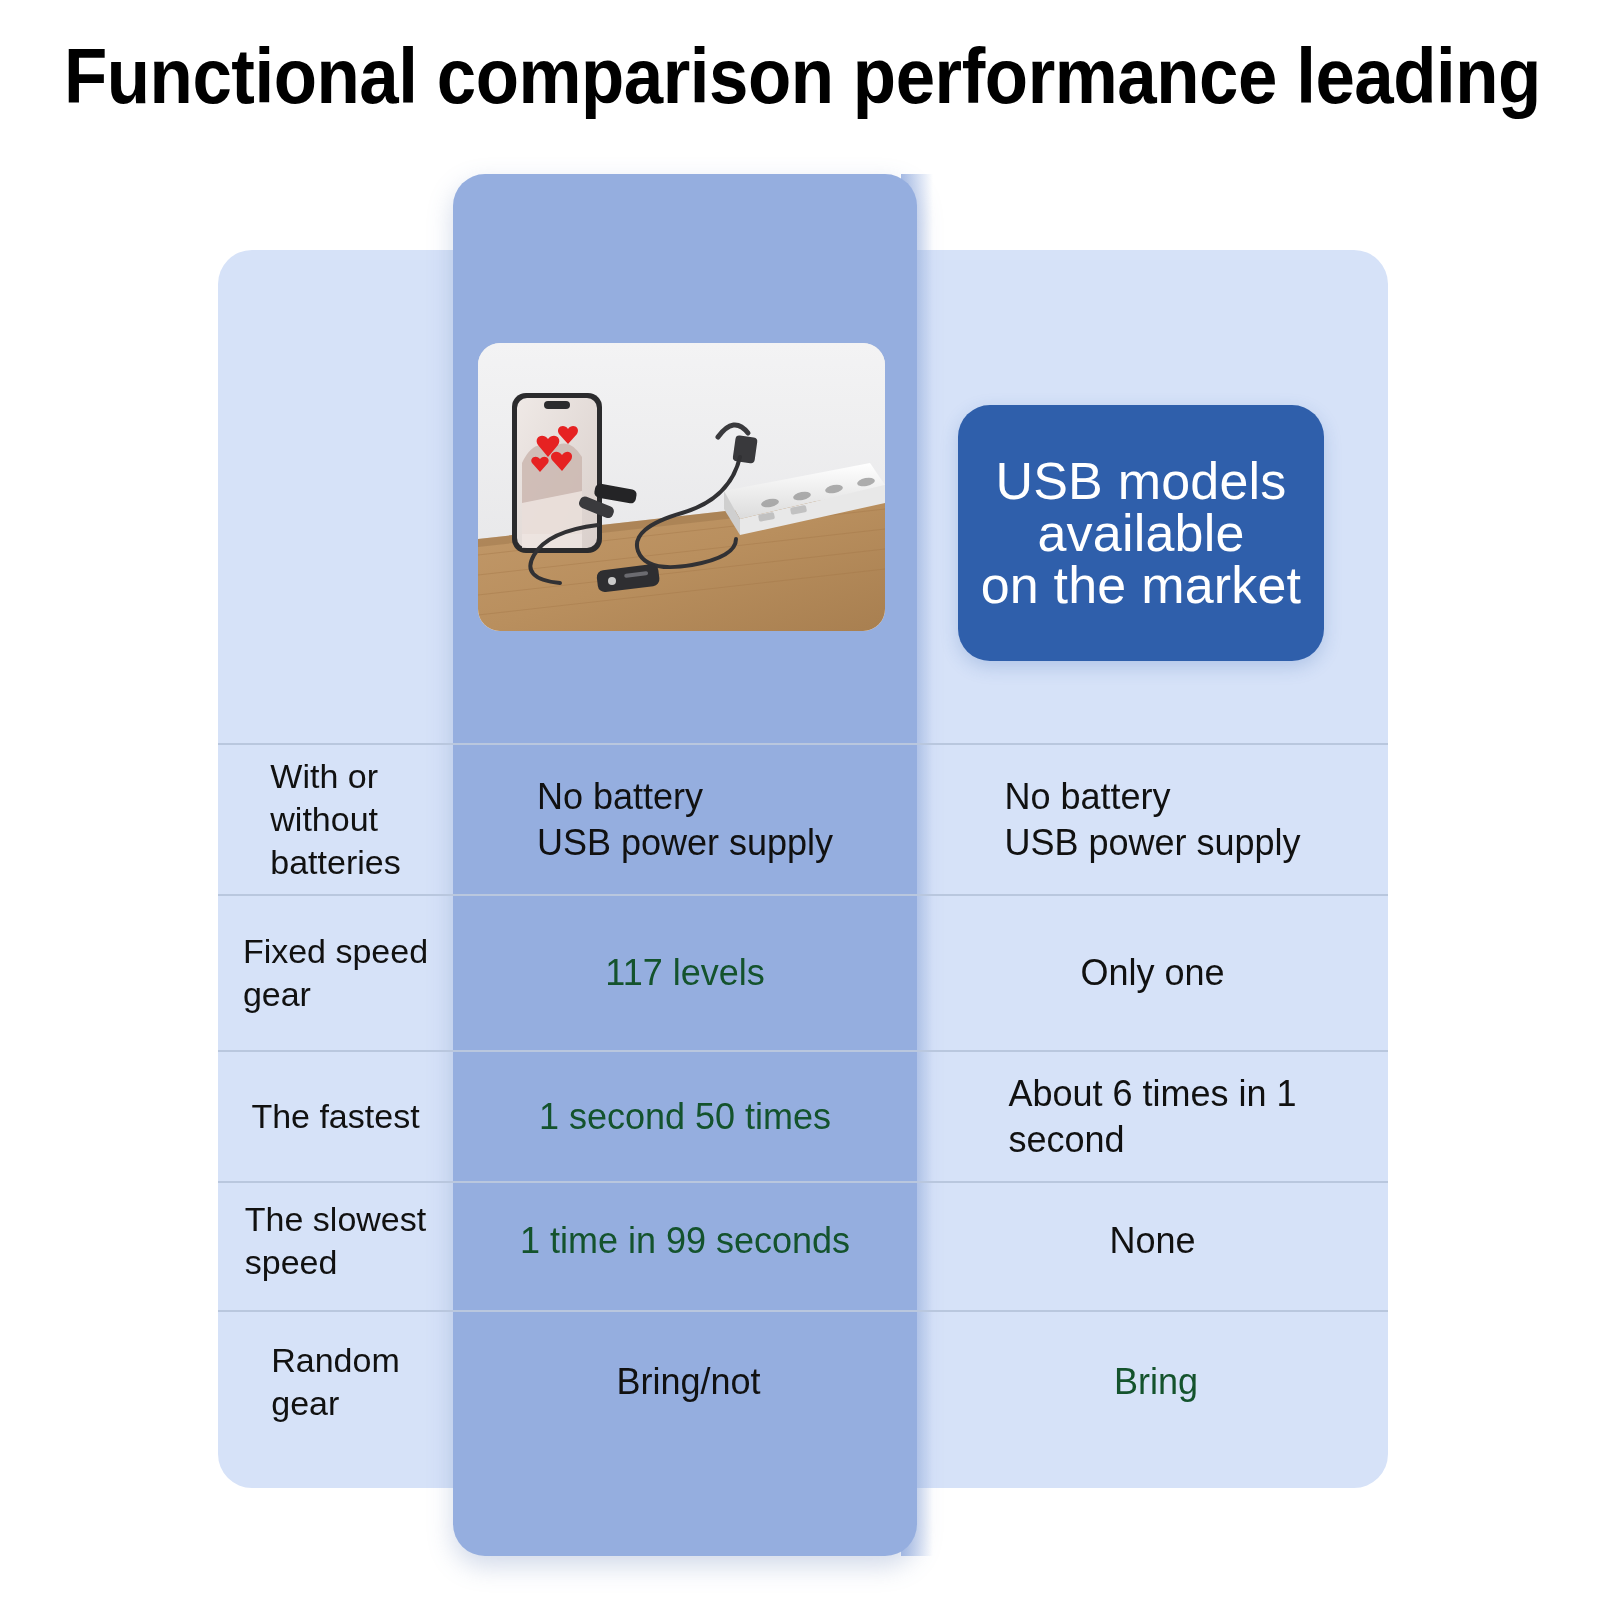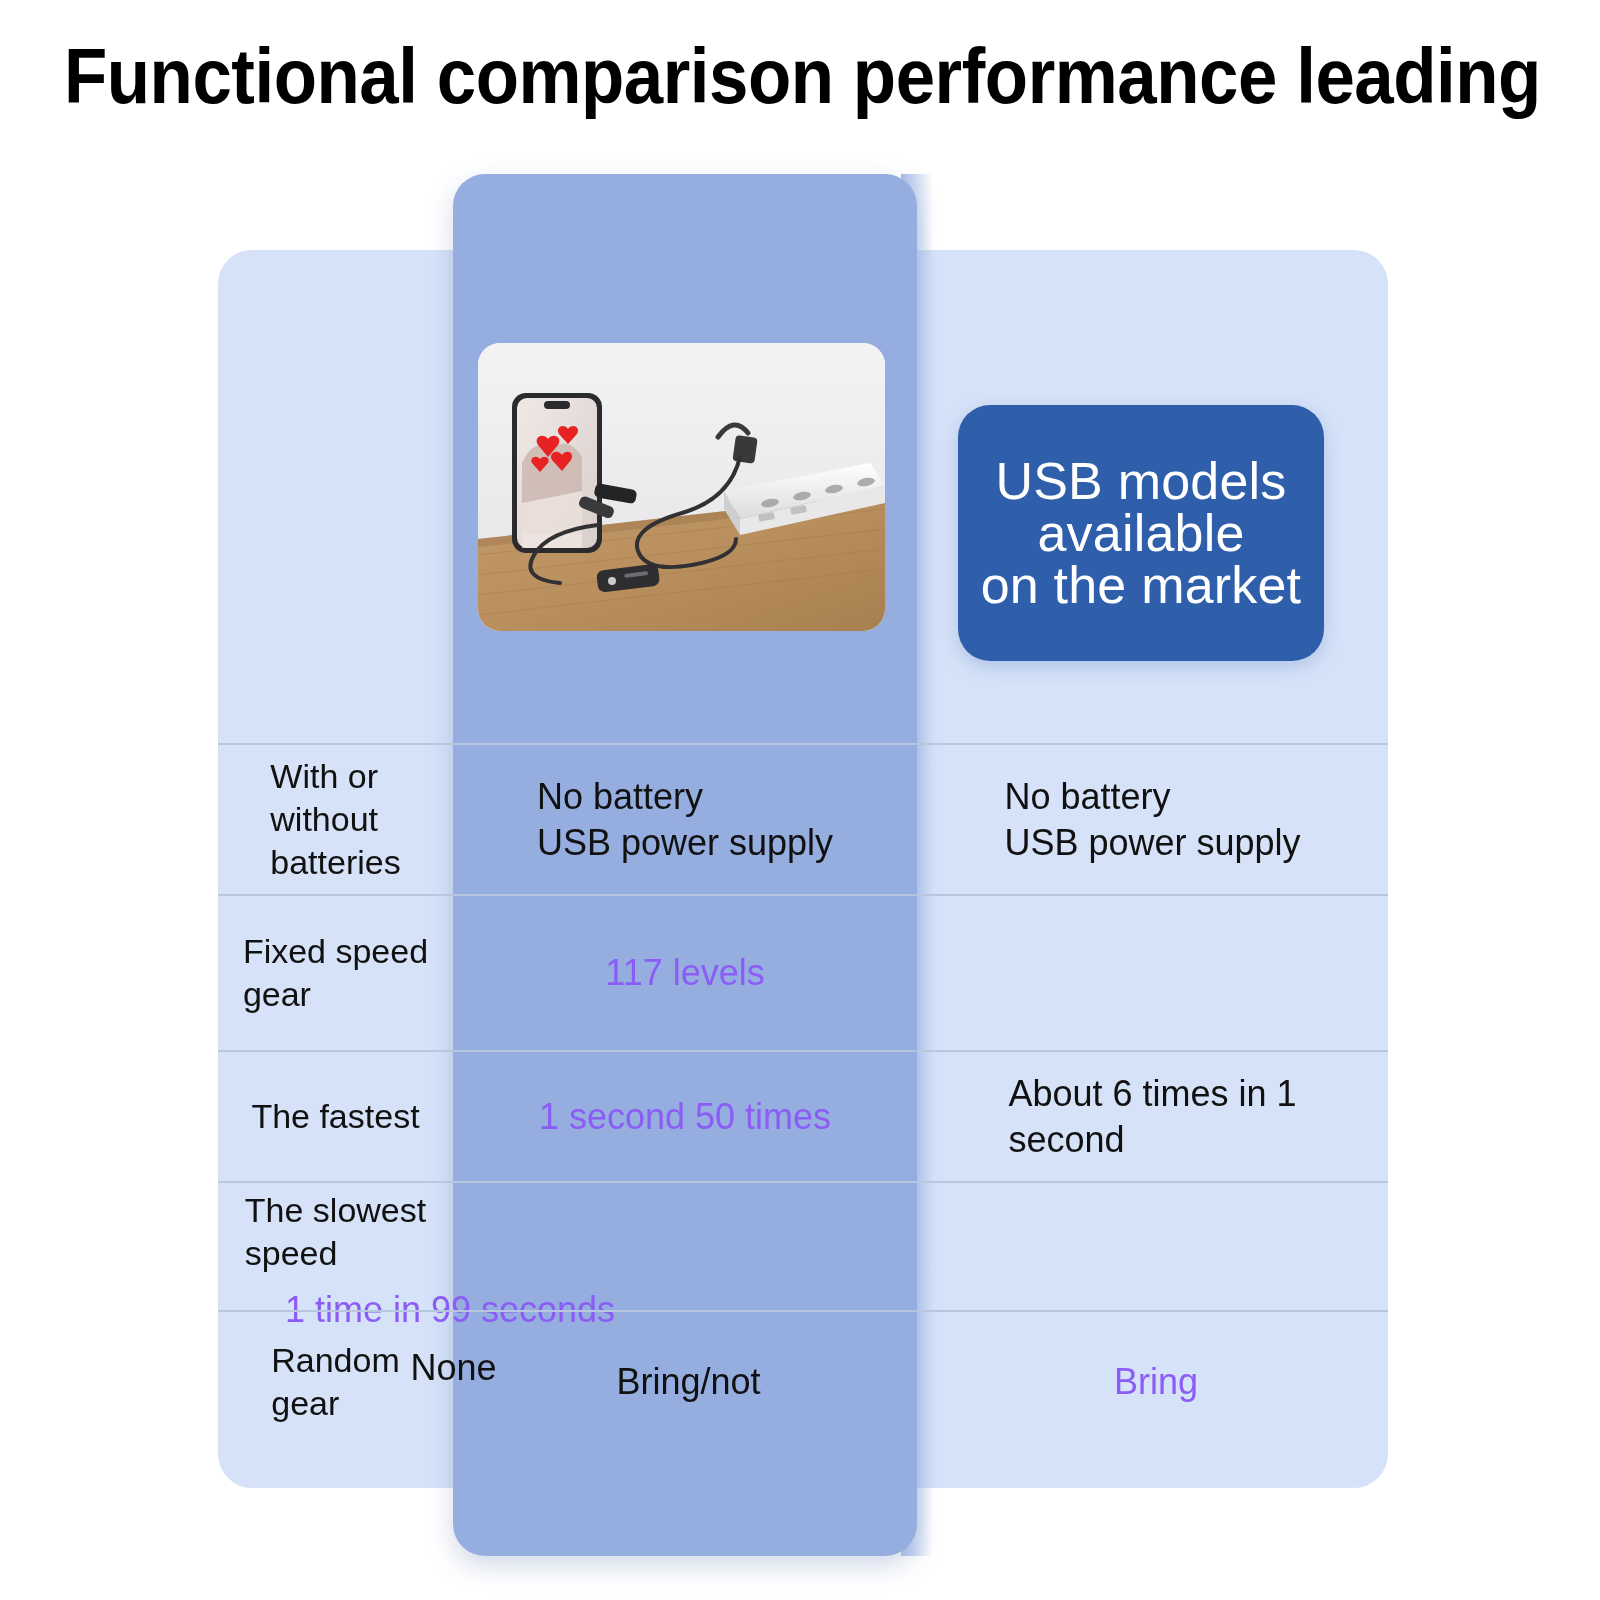--- a/index.html
+++ b/index.html
@@ -144,26 +144,26 @@
   .c-ours {
     width: 464px;
     font-size: 36px;
     line-height: 46px;
   }
   .c-theirs {
     width: 471px;
     font-size: 36px;
     line-height: 46px;
   }
-  .c-ours.hl { color: #8b5cf6; }
+  .c-ours.hl { color: #14532d; }
 
   .r0 { height: 149px; }
   .r1 { height: 154px; }
   .r2 { height: 129px; }
-  .r3 { height: 115px; flex-direction: column; }
+  .r3 { height: 115px; }
   .r4 { height: 140px; margin-top: 12px; }
 </style>
 </head>
 <body>
 
 <div class="title">Functional comparison performance leading</div>
 
 <div class="stage">
 
   <div class="panel-base"></div>
@@ -271,20 +271,23 @@
     </div>
 
     <div class="trow r1">
       <div class="cell c-label">
         <span>Fixed speed
 gear</span>
       </div>
       <div class="cell c-ours hl">
         <span>117 levels</span>
       </div>
+      <div class="cell c-theirs">
+        <span>Only one</span>
+      </div>
     </div>
 
     <div class="trow r2">
       <div class="cell c-label">
         <span>The fastest</span>
       </div>
       <div class="cell c-ours hl">
         <span>1 second 50 times</span>
       </div>
       <div class="cell c-theirs">

